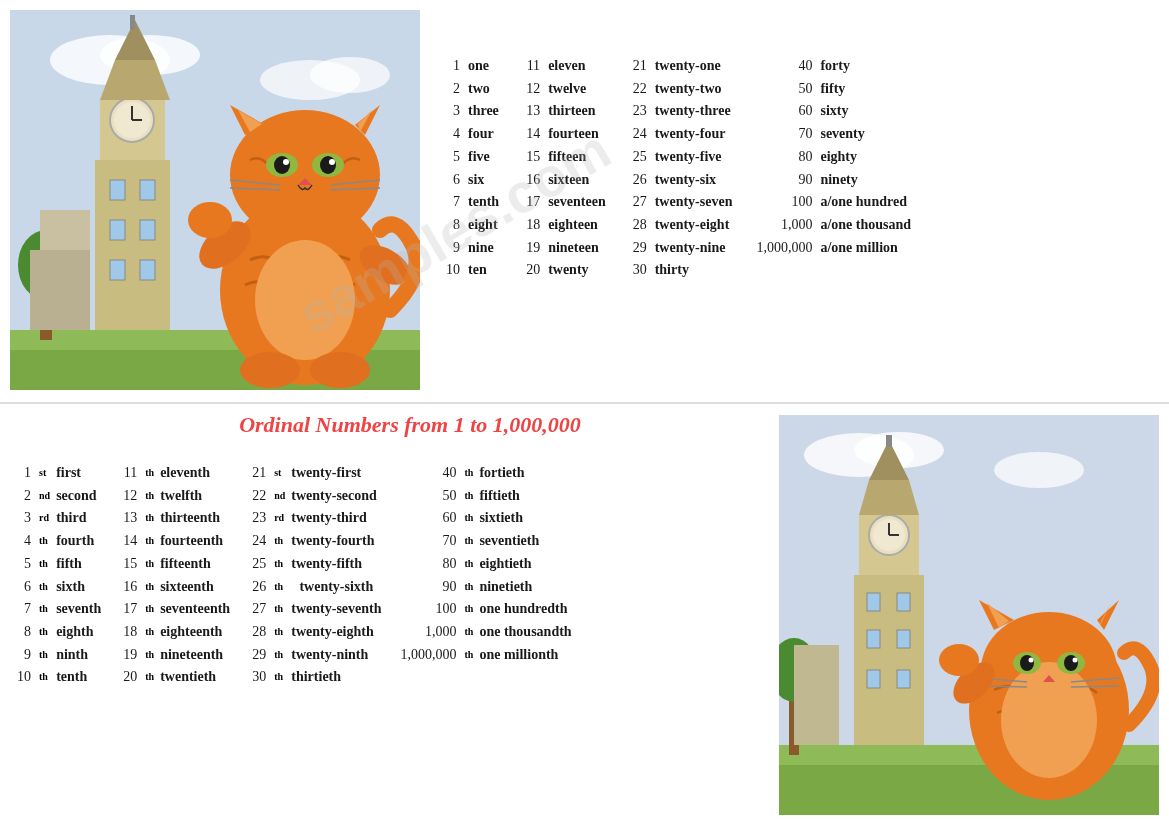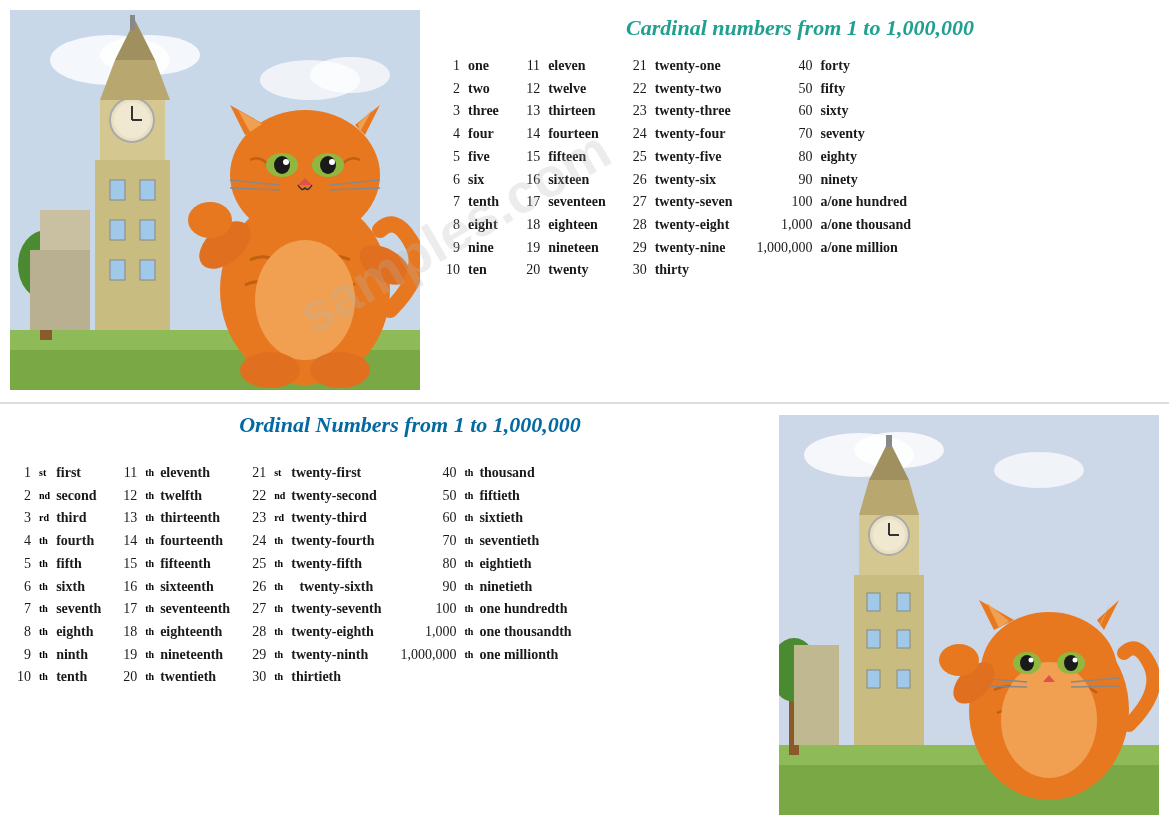--- a/index.html
+++ b/index.html
@@ -132,23 +132,20 @@
 
       <ellipse cx="375" cy="255" rx="28" ry="16" fill="#e07020" transform="rotate(30 375 255)"></ellipse>
 
       <ellipse cx="260" cy="360" rx="30" ry="18" fill="#e07020"></ellipse>
       <ellipse cx="330" cy="360" rx="30" ry="18" fill="#e07020"></ellipse>
 
       <path d="M380 300 Q420 260 400 230 Q385 205 370 220" stroke="#e87820" stroke-width="16" fill="none" stroke-linecap="round"></path>
     </svg>
   </div>
 
-  <div style="position:absolute;left:450px;top:15px;width:700px;text-align:center;">
-    <span style="font-family:'Comic Sans MS',cursive;font-size:22px;font-weight:bold;color:#20a090;font-style:italic;">Cardinal numbers from 1 to 1,000,000</span>
-  </div>
 
   <div class="cardinal-table-wrap">
     <table>
       <tbody id="cardinal-tbody">
           <tr>
             <td class="num">1</td>
             <td class="word" style="padding-right: 20px;">one</td>
             <td class="num">11</td>
             <td class="word" style="padding-right: 20px;">eleven</td>
             <td class="num">21</td>
@@ -244,39 +241,39 @@
             <td class="num">30</td>
             <td class="word" style="padding-right: 20px;">thirty</td>
           </tr>
         </tbody>
     </table>
   </div>
 
   <div style="position:absolute;top:402px;left:0;width:1169px;height:2px;background:#ddd;"></div>
 
   <div style="position:absolute;left:30px;top:412px;width:760px;text-align:center;">
-    <span style="font-family:'Comic Sans MS',cursive;font-size:22px;font-weight:bold;color:#0369a1;font-style:italic;">Ordinal Numbers from 1 to 1,000,000</span>
+    <span style="font-family:'Comic Sans MS',cursive;font-size:22px;font-weight:bold;color:#ef4444;font-style:italic;">Ordinal Numbers from 1 to 1,000,000</span>
   </div>
 
   <div style="position:absolute;left:10px;top:462px;width:790px;">
     <table>
       <tbody id="ordinal-tbody">
           <tr>
             <td class="num">1</td>
             <td style="font-size: 10px; font-weight: bold; padding-right: 2px;">st</td>
             <td class="word" style="padding-right: 15px;">first</td>
             <td class="num">11</td>
             <td style="font-size: 10px; font-weight: bold; padding-right: 2px;">th</td>
             <td class="word" style="padding-right: 15px;">eleventh</td>
             <td class="num">21</td>
             <td style="font-size: 10px; font-weight: bold; padding-right: 2px;">st</td>
             <td class="word" style="padding-right: 15px;">twenty-first</td>
             <td class="num">40</td>
             <td style="font-size: 10px; font-weight: bold; padding-right: 2px;">th</td>
-            <td class="word">thousand</td>
+            <td class="word">fortieth</td>
           </tr>
           <tr>
             <td class="num">2</td>
             <td style="font-size: 10px; font-weight: bold; padding-right: 2px;">nd</td>
             <td class="word" style="padding-right: 15px;">second</td>
             <td class="num">12</td>
             <td style="font-size: 10px; font-weight: bold; padding-right: 2px;">th</td>
             <td class="word" style="padding-right: 15px;">twelfth</td>
             <td class="num">22</td>
             <td style="font-size: 10px; font-weight: bold; padding-right: 2px;">nd</td>

